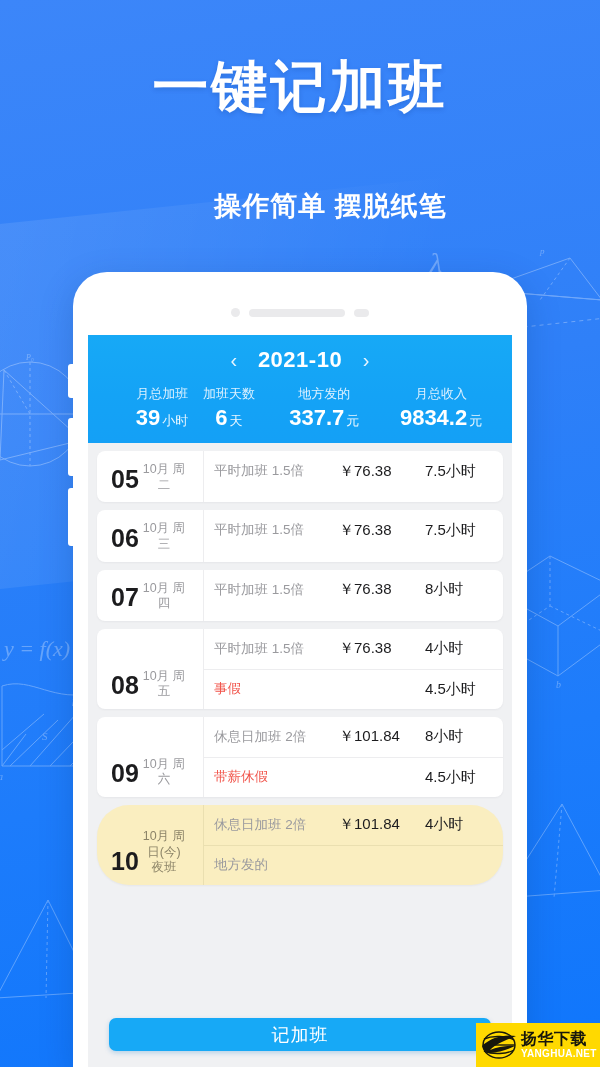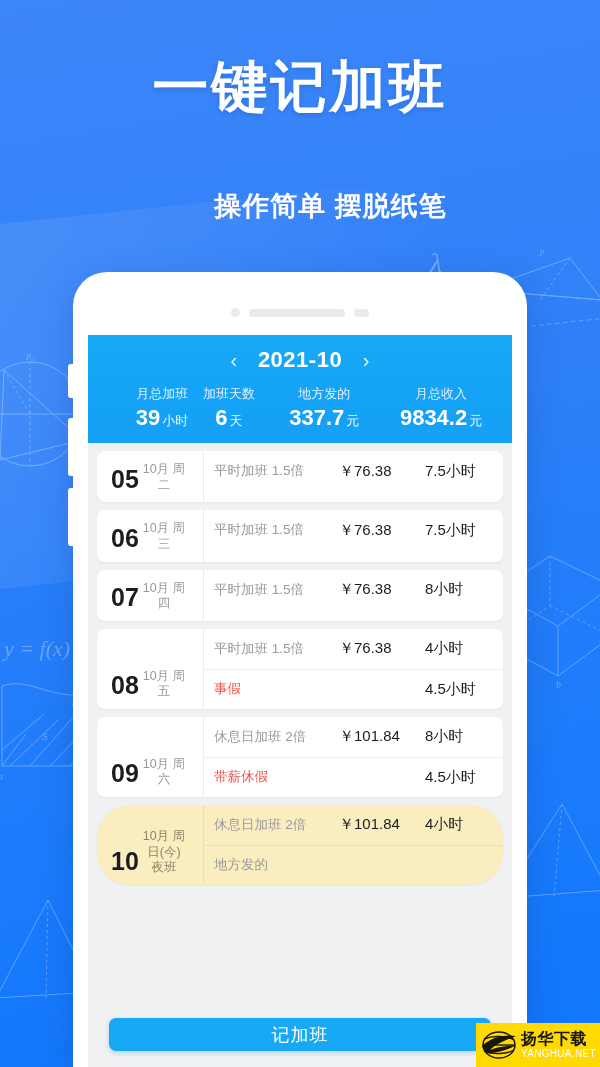--- a/index.html
+++ b/index.html
@@ -132,21 +132,21 @@
 
   
   #watermark{
     position:absolute; right:0; bottom:0;
     width:124px; height:44px; background:#ffd900;
     display:flex; align-items:center; gap:4px; padding:0 5px;
   }
   #wm-globe{ flex:0 0 auto; }
   #wm-text{ display:flex; flex-direction:column; line-height:1; }
   #wm-cn{ font-size:16px; font-weight:bold; color:#17170c; letter-spacing:.5px; }
-  #wm-en{ font-size:10px; font-weight:normal; color:#ffffff; letter-spacing:.3px; margin-top:2px; }
+  #wm-en{ font-size:10px; font-weight:bold; color:#ffffff; letter-spacing:.3px; margin-top:2px; }
 </style>
 </head>
 <body>
 
 <div id="promo-bg">
   <div class="bg-sheen"></div>
 
   <svg class="bg-math" style="right:-10px; top:238px; width:190px; height:130px;" viewBox="0 0 190 130" fill="none" stroke="#ffffff" stroke-width="1">
     <text x="10" y="34" font-size="28" fill="#ffffff" stroke="none" font-family="'Liberation Serif',serif" font-style="italic">λ</text>
     <path d="M60 52 L150 20 L182 62 Z"></path>

